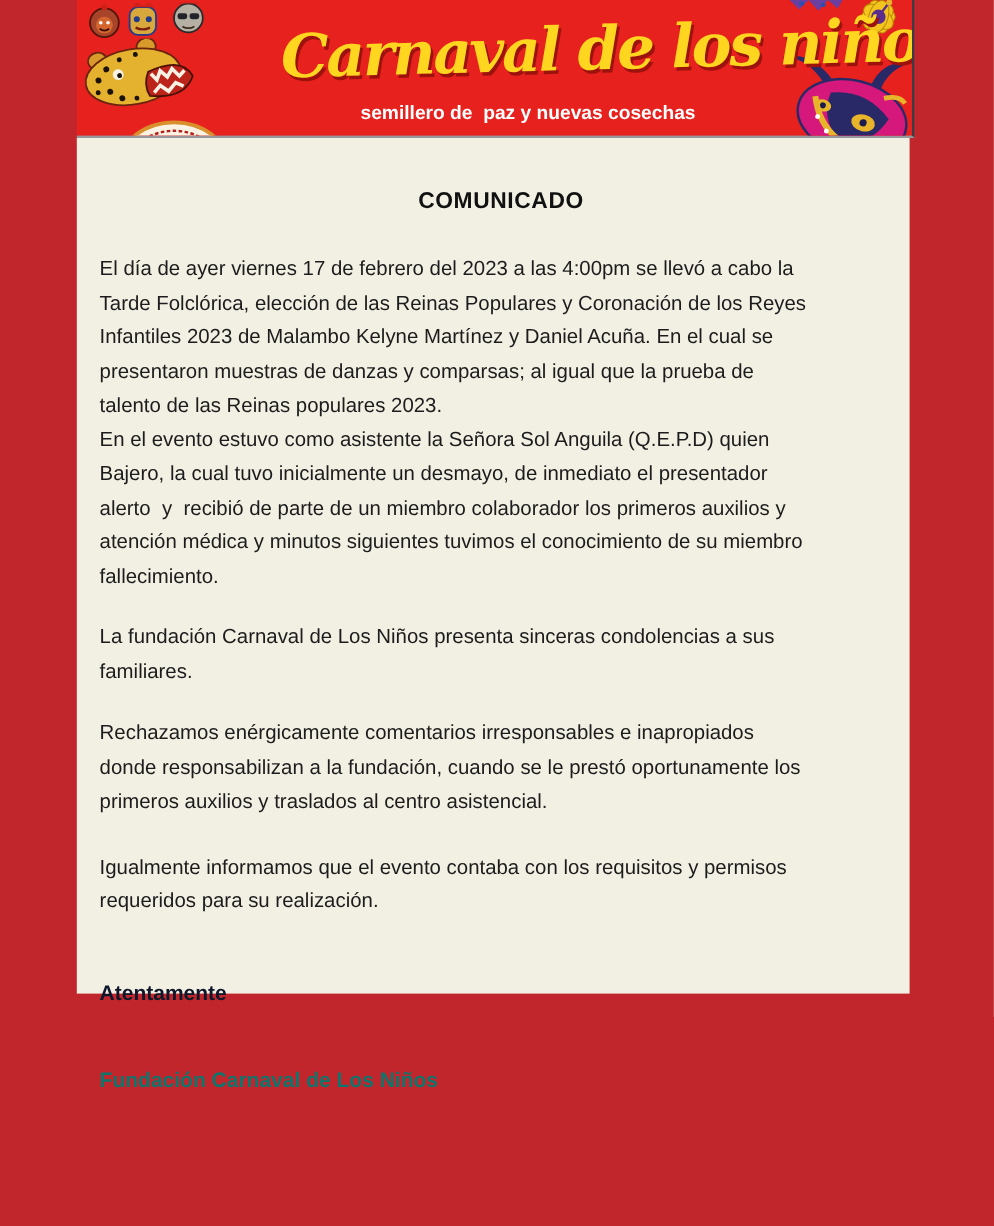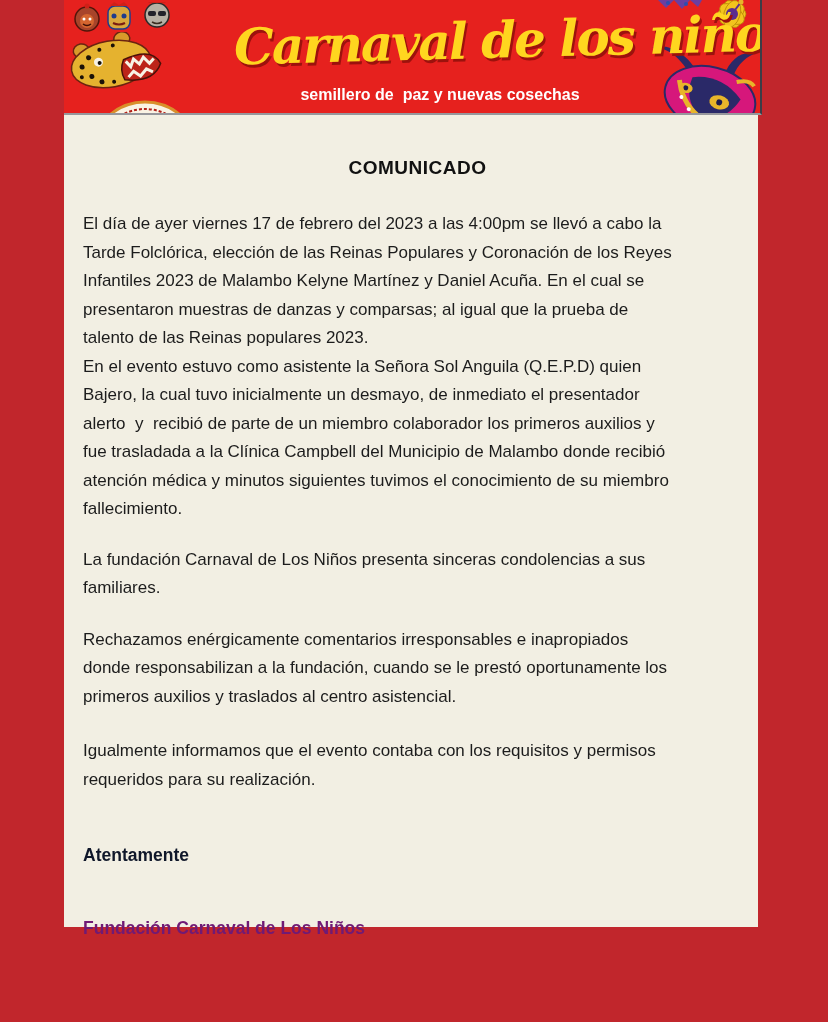--- a/index.html
+++ b/index.html
@@ -12,30 +12,30 @@
     border-right:2px solid #3c3c46;border-bottom:2px solid #97979c;overflow:hidden;}
   .banner-title{position:absolute;left:170px;top:0px;width:500px;height:82px;line-height:82px;
     text-align:center;font-family:"DejaVu Serif",serif;font-style:italic;font-weight:bold;
     font-size:50px;letter-spacing:-2px;color:var(--title-yellow,#ffd61f);
     transform:rotate(-1.5deg);text-shadow:2px 3px 0 #9c120d;white-space:nowrap;}
   .banner-subtitle{position:absolute;left:46px;top:86px;width:660px;text-align:center;
     color:var(--subtitle-white,#ffffff);font-weight:bold;font-size:16px;white-space:pre;}
   .deco{position:absolute;}
 
   
-  .doc{position:absolute;left:64px;top:115px;width:694px;height:812px;
+  .doc{position:absolute;left:64px;top:115px;width:694px;height:713px;
     background:var(--paper,#f2efe3);box-sizing:border-box;padding:0 6px 0 19px;}
   .heading{margin-top:42px;text-align:center;font-weight:bold;font-size:19px;
     letter-spacing:.5px;color:#111;}
   .para{font-size:17px;line-height:28.5px;color:var(--text,#1c1c1c);}
   .para .line{white-space:pre;}
   .p1{margin-top:31px;} .p2{margin-top:0;} .p3{margin-top:22px;}
   .p4{margin-top:23px;} .p5{margin-top:26px;}
   .closing{margin-top:51px;font-size:17.5px;font-weight:bold;color:#0f172a;}
-  .signature{margin-top:52px;font-size:17.5px;font-weight:bold;color:#701a75;}
+  .signature{margin-top:52px;font-size:17.5px;font-weight:bold;color:#0f766e;}
 </style>
 </head>
 <body>
 
 <div class="page">
 
   <div class="banner">
 
     <svg class="deco" style="left:8px;top:2px" width="105" height="32" viewBox="0 0 105 32">
       <circle cx="15" cy="17" r="12" fill="#a8442a" stroke="#51150a" stroke-width="1.5"></circle>
@@ -132,21 +132,20 @@
         <div class="line">El día de ayer viernes 17 de febrero del 2023 a las 4:00pm se llevó a cabo la</div>
         <div class="line">Tarde Folclórica, elección de las Reinas Populares y Coronación de los Reyes</div>
         <div class="line">Infantiles 2023 de Malambo Kelyne Martínez y Daniel Acuña. En el cual se</div>
         <div class="line">presentaron muestras de danzas y comparsas; al igual que la prueba de</div>
         <div class="line">talento de las Reinas populares 2023.</div>
       </div>
     <div class="para p2">
         <div class="line">En el evento estuvo como asistente la Señora Sol Anguila (Q.E.P.D) quien</div>
         <div class="line">Bajero, la cual tuvo inicialmente un desmayo, de inmediato el presentador</div>
         <div class="line">alerto  y  recibió de parte de un miembro colaborador los primeros auxilios y</div>
-        <div class="line">fue trasladada a la Clínica Campbell del Municipio de Malambo donde recibió</div>
         <div class="line">atención médica y minutos siguientes tuvimos el conocimiento de su miembro</div>
         <div class="line">fallecimiento.</div>
       </div>
     <div class="para p3">
         <div class="line">La fundación Carnaval de Los Niños presenta sinceras condolencias a sus</div>
         <div class="line">familiares.</div>
       </div>
     <div class="para p4">
         <div class="line">Rechazamos enérgicamente comentarios irresponsables e inapropiados</div>
         <div class="line">donde responsabilizan a la fundación, cuando se le prestó oportunamente los</div>

